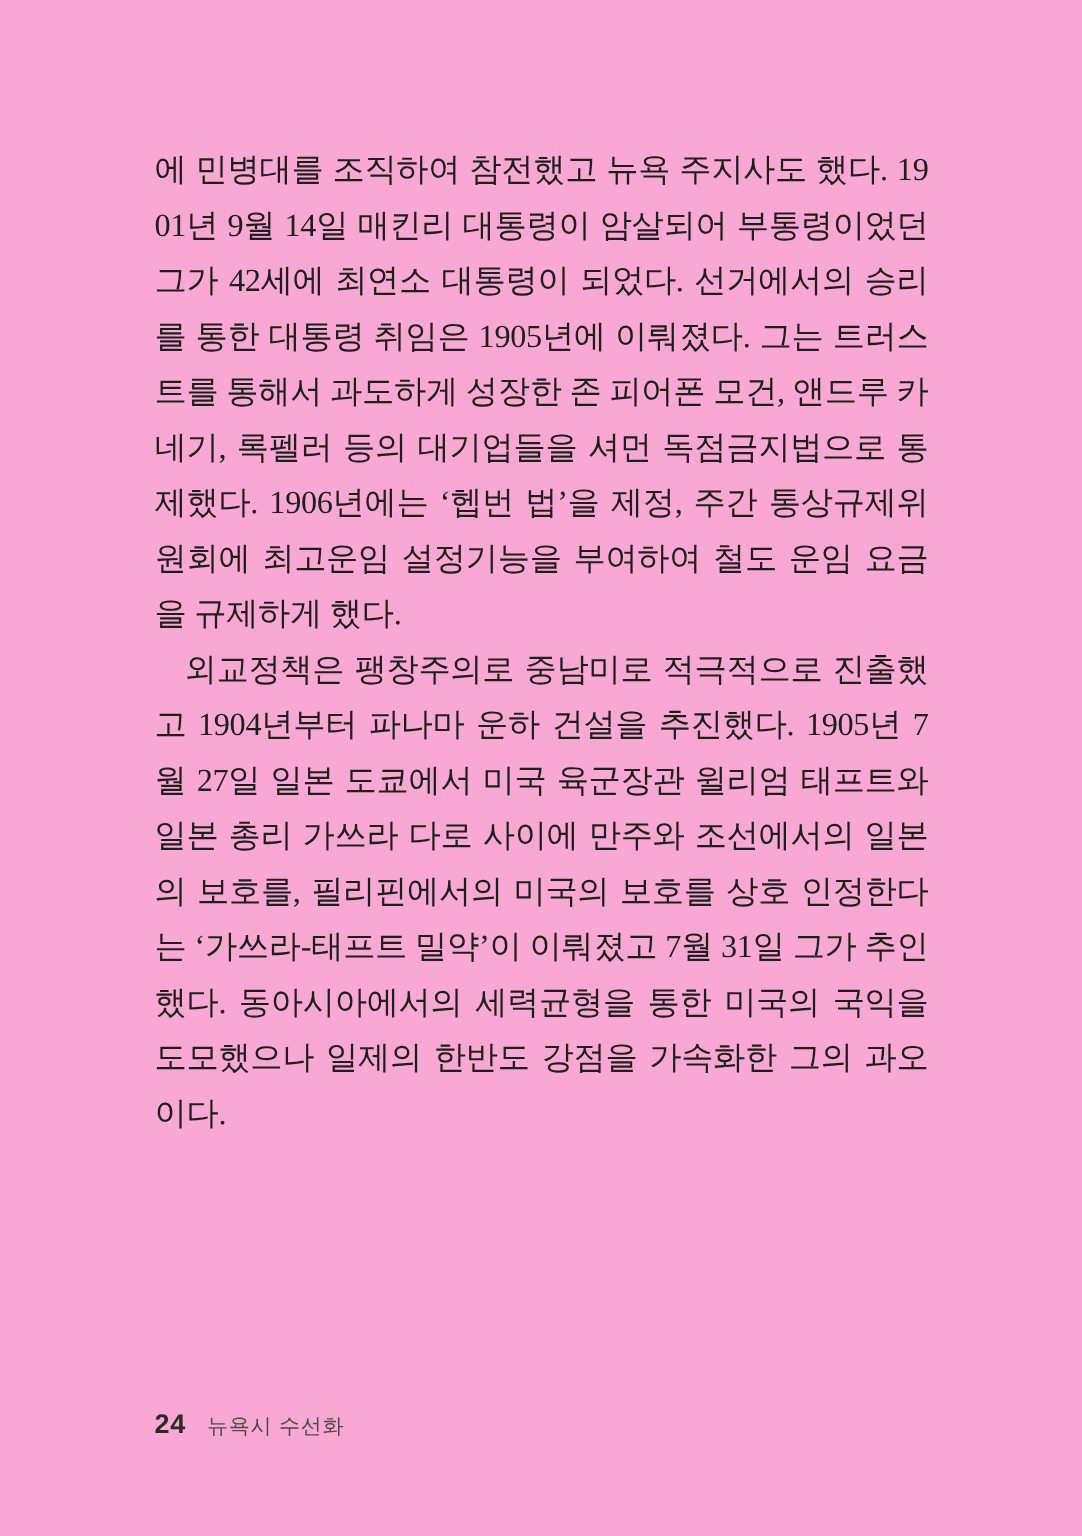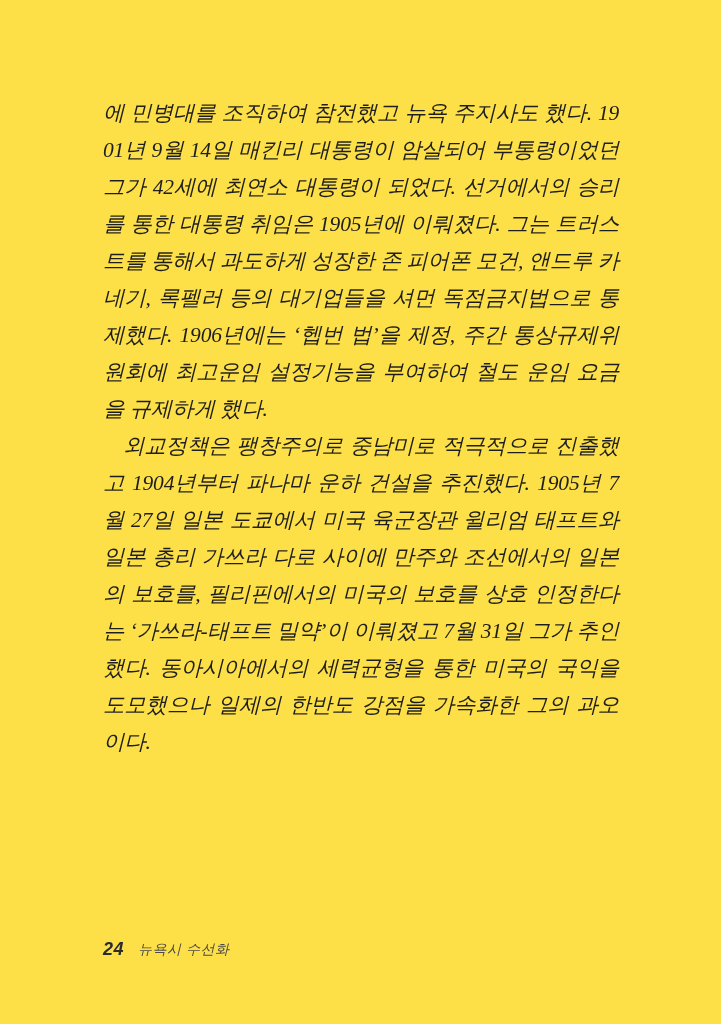--- a/index.html
+++ b/index.html
@@ -12,22 +12,21 @@
     background: #ffffff;
     position: relative;
     overflow: hidden;
     font-family: "Liberation Serif", "DejaVu Serif", serif;
   }
   .page {
     position: absolute;
     left: 0; top: 0;
     width: 721px;
     height: 1024px;
-    background: #fde047;
-    font-style: italic;
+    background: #f9a8d4;
   }
   .body-text {
     position: absolute;
     left: 103px;
     top: 95px;
     width: 516px;
     color: #1e1e1e;
   }
   .body-text p {
     margin: 0;
@@ -40,21 +39,21 @@
     letter-spacing: -0.2px;
   }
   .body-text p.indent {
     text-indent: 20px;
   }
   .footer {
     position: absolute;
     left: 103px;
     top: 939px;
     display: flex;
-    align-items: center;
+    align-items: flex-end;
     gap: 14px;
     font-family: "Liberation Sans", "DejaVu Sans", sans-serif;
   }
   .page-number {
     font-size: 18px;
     font-weight: bold;
     color: #2b2b2b;
     letter-spacing: 0.5px;
   }
   .running-title {

